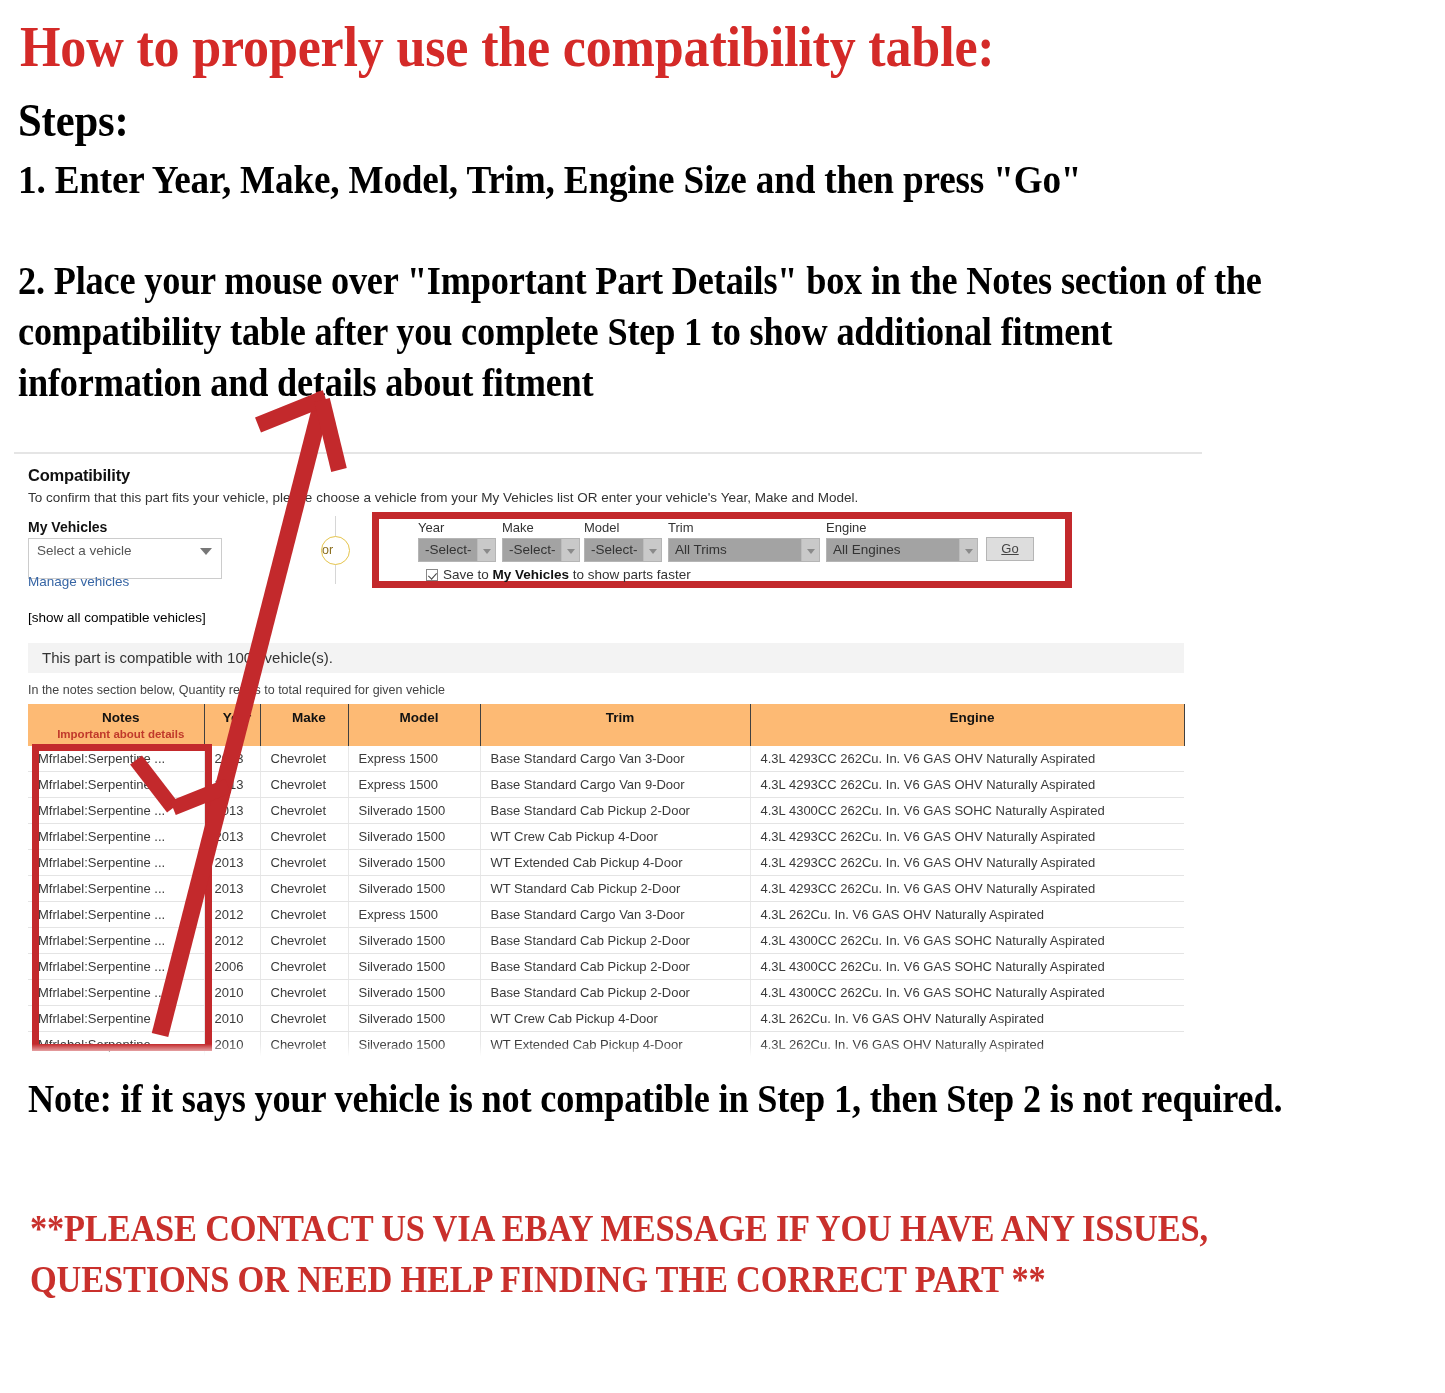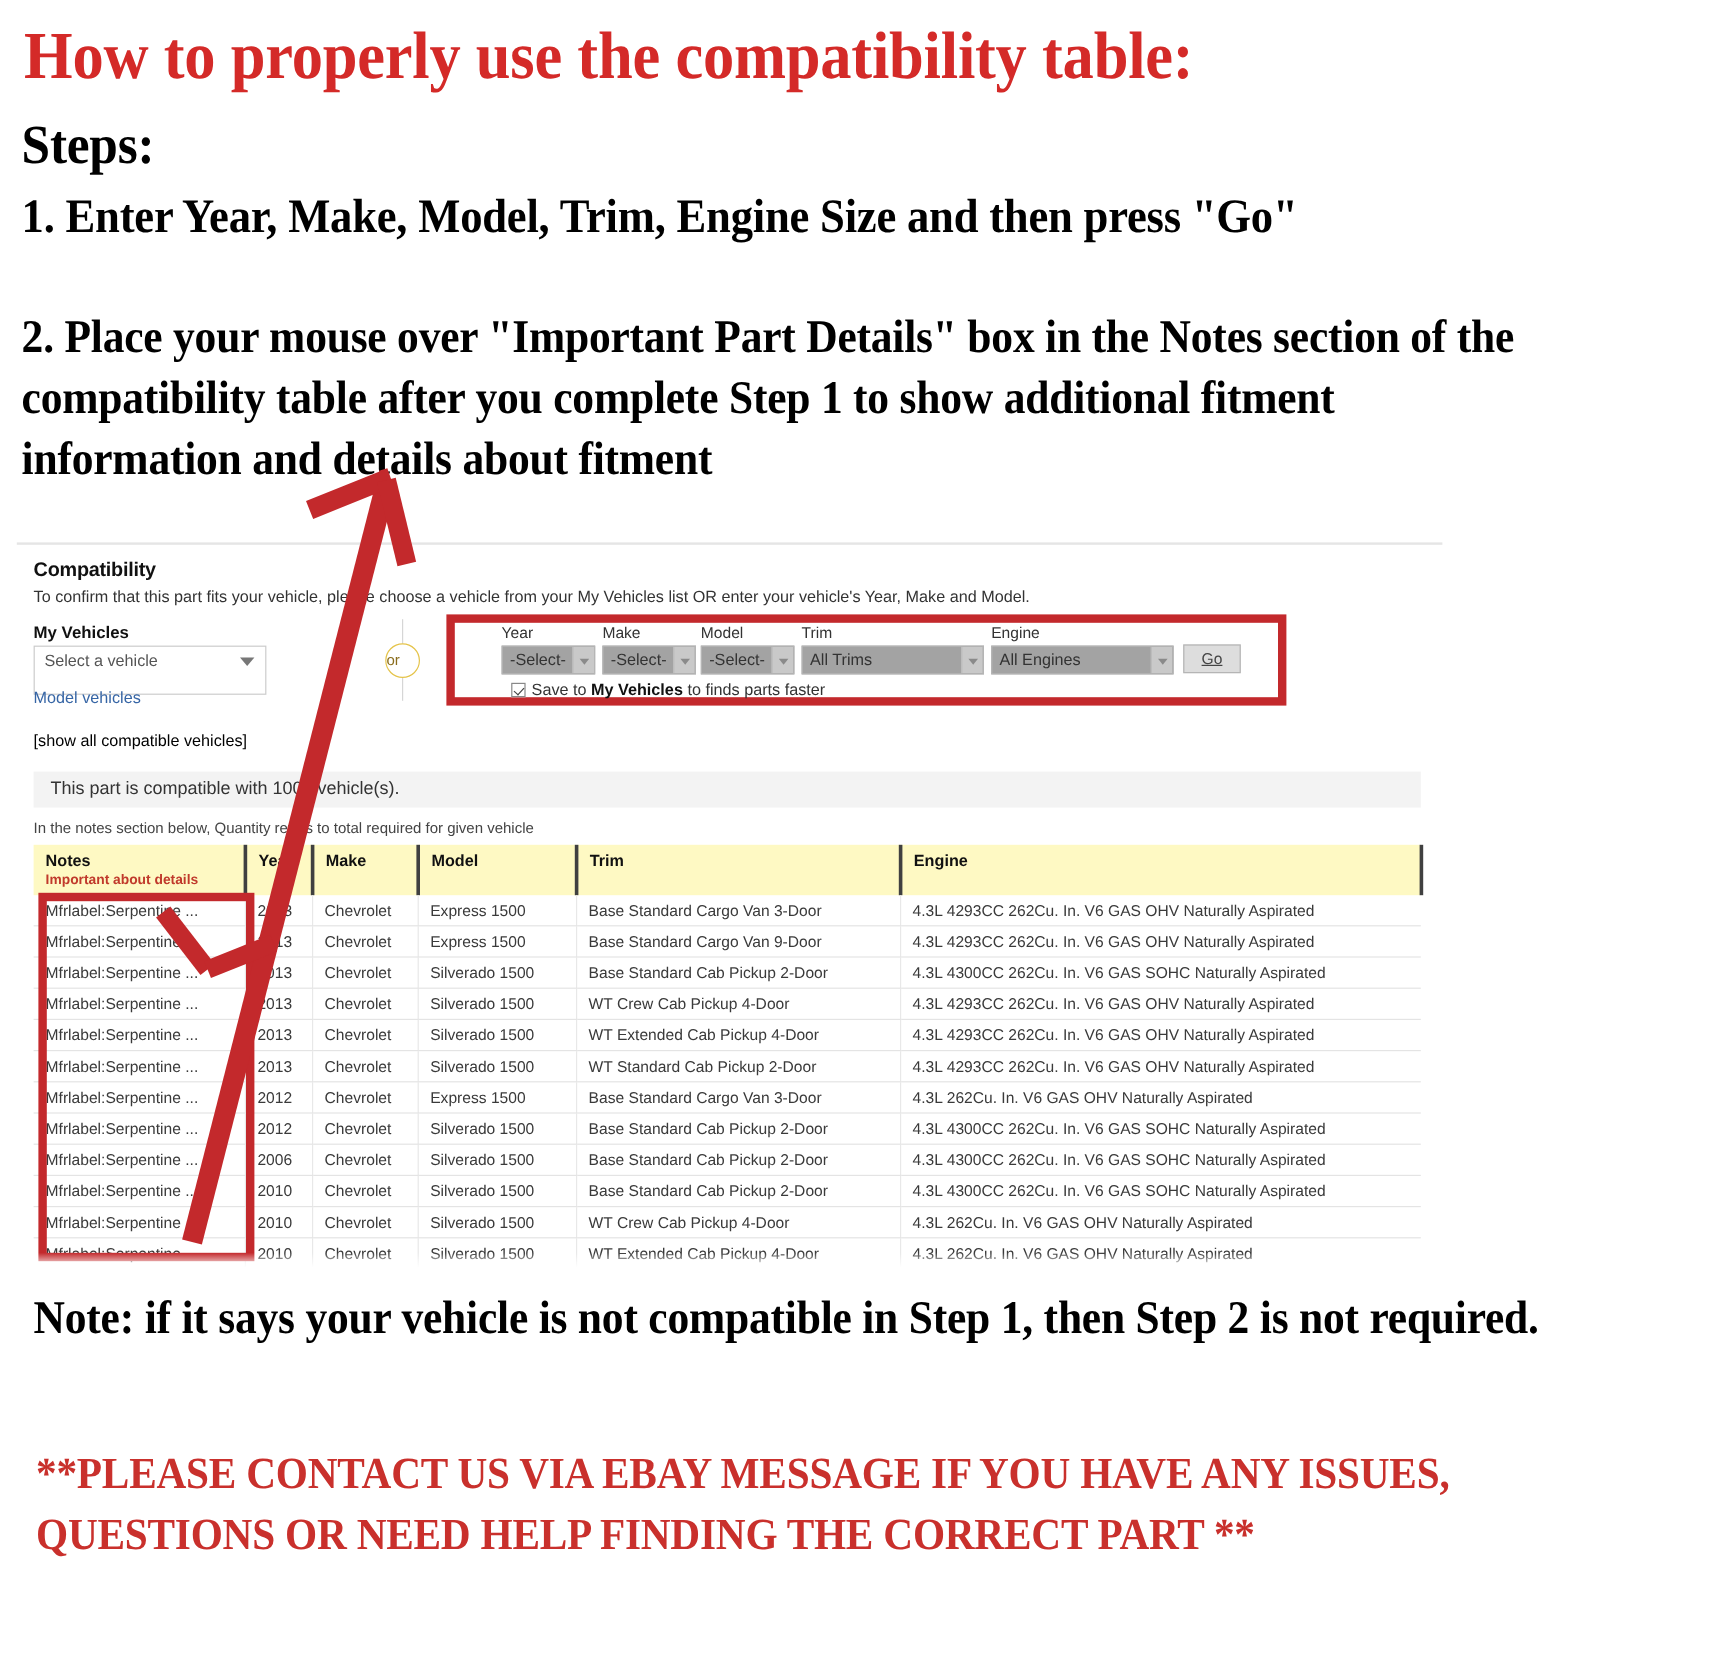--- a/index.html
+++ b/index.html
@@ -233,29 +233,29 @@
   
   #fitment-table {
     position: absolute; left: 14px; top: 250px;
     width: 1156px;
     border-collapse: collapse;
     table-layout: fixed;
     font-size: 13px;
     color: #333333;
   }
   #fitment-table th {
-    background: #fef9c3;
-    text-align: left;
+    background: #fdba74;
+    text-align: center;
     font-weight: bold;
     font-size: 13.5px;
     color: #111111;
     padding: 6px 0 6px 10px;
     height: 36px;
     vertical-align: top;
-    border-right: 3px solid #404040;
+    border-right: 1px solid #404040;
   }
   #fitment-table th .sub {
     display: block;
     color: #C0392B;
     font-size: 11.5px;
     font-weight: bold;
     margin-top: 3px;
   }
   #fitment-table td {
     padding: 5px 0 5px 10px;
@@ -312,21 +312,21 @@
 <div id="compat-panel">
 
   <div id="compat-heading">Compatibility</div>
   <div id="compat-sub">To confirm that this part fits your vehicle, please choose a vehicle from your My Vehicles list OR enter your vehicle's Year, Make and Model.</div>
 
   <div id="my-vehicles-label">My Vehicles</div>
   <div id="vehicle-select">
     <span>Select a vehicle</span>
     <span class="caret"></span>
   </div>
-  <div id="manage-vehicles">Model vehicles</div>
+  <div id="manage-vehicles">Manage vehicles</div>
   <div id="show-all-link">[show all compatible vehicles]</div>
 
   <div id="or-divider">
     <div class="vline"></div>
     <div id="or-circle">or</div>
   </div>
 
   <div id="selector-highlight"></div>
 
   <div class="field" id="field-year">
@@ -365,21 +365,21 @@
     <span class="flabel">Engine</span>
     <div class="ddl">
       <span>All Engines</span>
       <span class="arrow"></span>
     </div>
   </div>
 
   <div id="go-button">Go</div>
 
   <div id="save-row">
-    <span id="save-checkbox"></span><span>Save to </span><b>My Vehicles</b><span> to finds parts faster</span>
+    <span id="save-checkbox"></span><span>Save to </span><b>My Vehicles</b><span> to show parts faster</span>
   </div>
 
   <div id="compat-banner">This part is compatible with 1000 vehicle(s).</div>
   <div id="qty-note">In the notes section below, Quantity refers to total required for given vehicle</div>
 
   <table id="fitment-table">
     <colgroup>
       <col class="col-notes">
         <col class="col-year">
         <col class="col-make">

